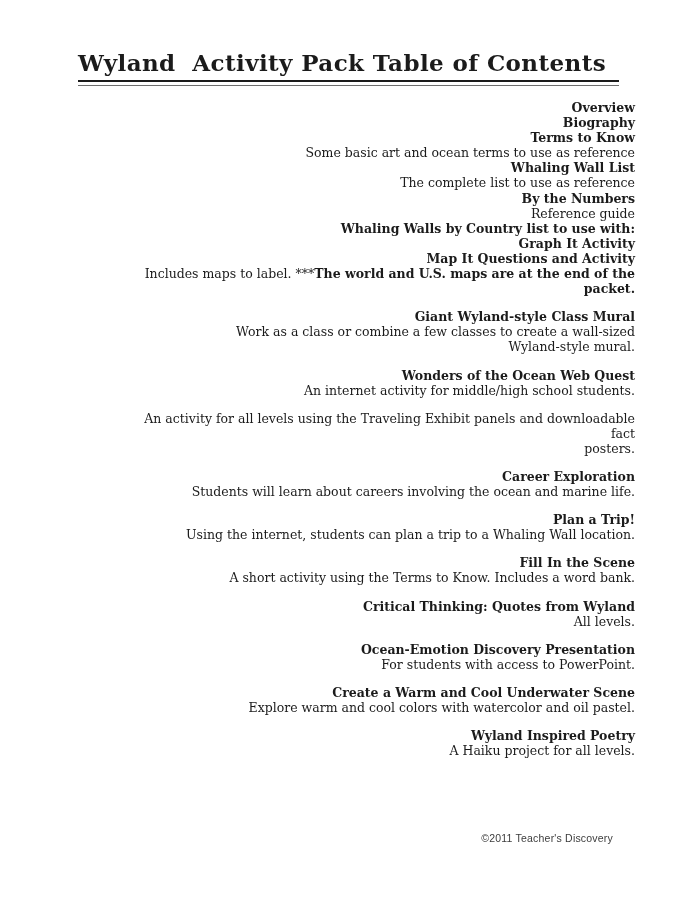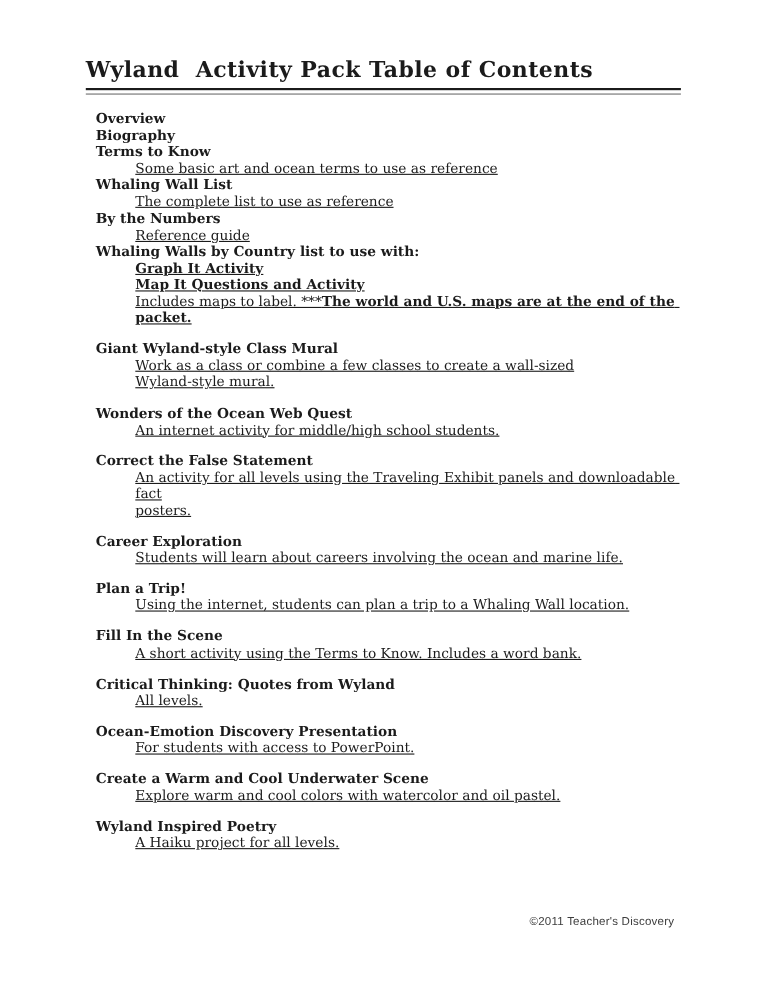--- a/index.html
+++ b/index.html
@@ -15,44 +15,44 @@
     font-family: "DejaVu Serif", "Liberation Serif", serif;
     color: #1b1b1b;
   }
   .page {
     position: absolute;
     inset: 0;
     padding: 52px 60px 0 87px;
     box-sizing: border-box;
   }
   .doc-title {
-    font-size: 20px;
+    font-size: 23px;
     font-weight: bold;
     letter-spacing: 0.4px;
     margin: 0 0 0 -9px;
     white-space: pre;
     line-height: 22px;
   }
   .title-rule {
     margin: 6px 0 0 -9px;
     width: 541px;
     height: 3px;
     border-top: 2px solid #1b1b1b;
     border-bottom: 1px solid #6e6e6e;
     box-sizing: content-box;
   }
   .toc {
     margin-top: 14px;
     font-size: 12.5px;
     line-height: 15.1px;
   }
-  .block { margin: 0; }
+  .block { margin: 0; text-align: right; }
   .block + .block { margin-top: 13px; }
   .line { white-space: pre-wrap; }
-  .line.indent { padding-left: 36px; text-decoration: underline; }
+  .line.indent { padding-left: 36px; }
   .b { font-weight: bold; }
   .copyright {
     position: absolute;
     top: 832px;
     right: 82px;
     font-family: "Liberation Sans", sans-serif;
     font-size: 10.5px;
     color: #3c3c3c;
     letter-spacing: 0.2px;
     text-align: center;
@@ -82,21 +82,20 @@
       <div class="block">
         <div class="line"><span class="b">Giant Wyland-style Class Mural</span></div>
         <div class="line indent"><span>Work as a class or combine a few classes to create a wall-sized</span></div>
         <div class="line indent"><span>Wyland-style mural.</span></div>
       </div>
       <div class="block">
         <div class="line"><span class="b">Wonders of the Ocean Web Quest</span></div>
         <div class="line indent"><span>An internet activity for middle/high school students.</span></div>
       </div>
       <div class="block">
-        <div class="line"><span class="b">Correct the False Statement</span></div>
         <div class="line indent"><span>An activity for all levels using the Traveling Exhibit panels and downloadable fact</span></div>
         <div class="line indent"><span>posters.</span></div>
       </div>
       <div class="block">
         <div class="line"><span class="b">Career Exploration</span></div>
         <div class="line indent"><span>Students will learn about careers involving the ocean and marine life.</span></div>
       </div>
       <div class="block">
         <div class="line"><span class="b">Plan a Trip!</span></div>
         <div class="line indent"><span>Using the internet, students can plan a trip to a Whaling Wall location.</span></div>

